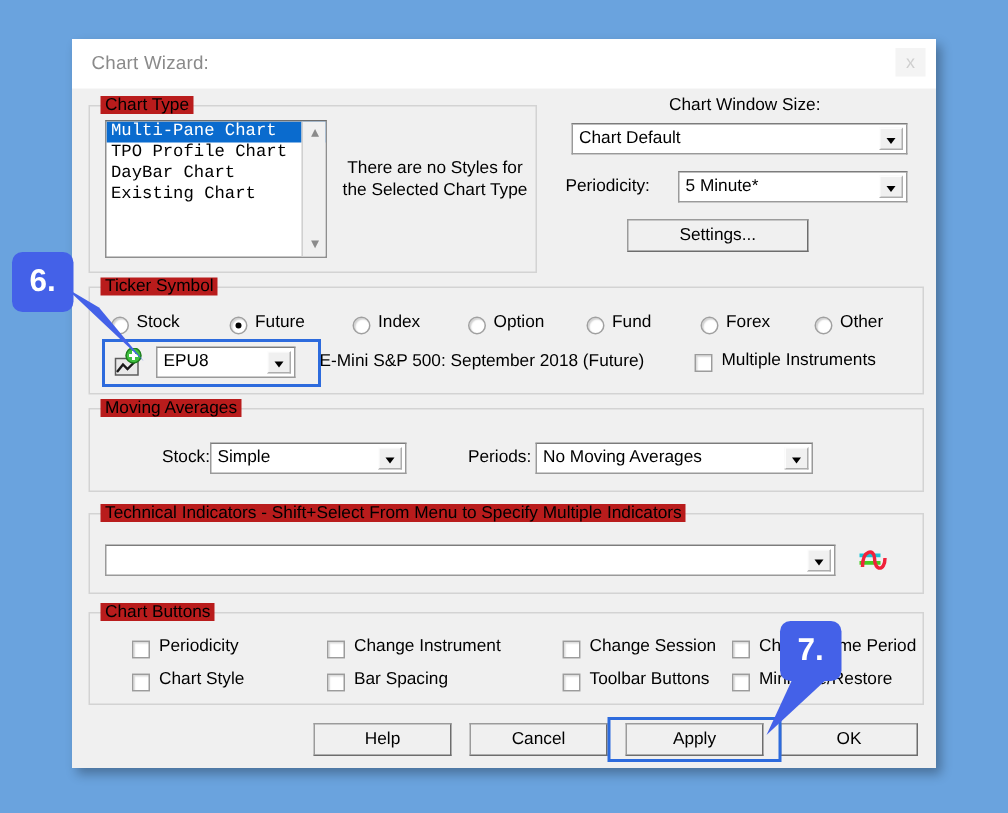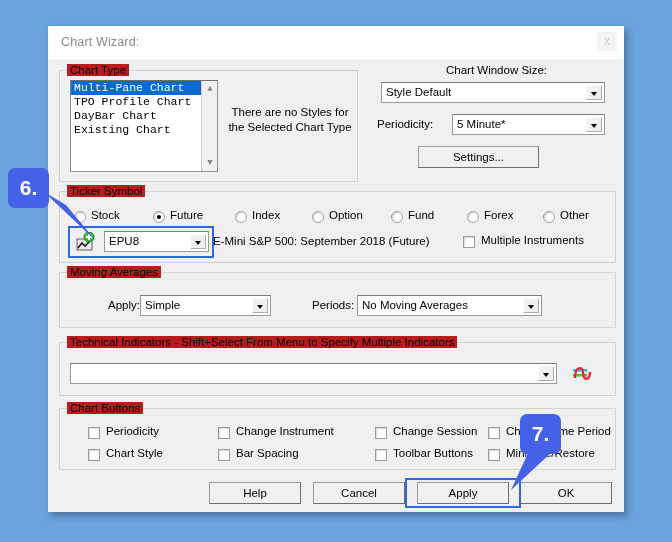--- a/index.html
+++ b/index.html
@@ -217,21 +217,21 @@
     <div class="static-note" style="left:168px; top:34px; width:124px;">
       <div>There are no Styles for</div>
       <div>the Selected Chart Type</div>
     </div>
   </div>
 
   <div style="position:absolute; left:322px; top:38px; width:246px; height:118px;">
     <div class="lbl" style="left:62px; top:0;margin-left:14px;">Chart Window Size:</div>
 
     <div class="combo" style="left:11px; top:18px; width:224px;">
-      <span class="val">Style Default</span>
+      <span class="val">Chart Default</span>
       <span class="arrow"></span>
     </div>
 
     <div class="lbl" style="left:7px; top:54px;">Periodicity:</div>
     <div class="combo" style="left:82px; top:50px; width:153px;">
       <span class="val">5 Minute*</span>
       <span class="arrow"></span>
     </div>
 
     <div class="btn" style="left:48px; top:82px; width:121px;">Settings...</div>
@@ -272,39 +272,39 @@
     <span style="position:absolute; left:15px; top:40px; width:22px; height:20px;">
       <svg width="22" height="20" viewBox="0 0 22 20">
         <rect x="2" y="7" width="15" height="11" fill="#e9e9e9" stroke="#5d5d5d" stroke-width="1"></rect>
         <polyline points="3,16 7,11 10,14 16,8" fill="none" stroke="#1a1a1a" stroke-width="1.6"></polyline>
         <circle cx="14" cy="5" r="5" fill="#3fbf3f" stroke="#1d7f1d" stroke-width="1"></circle>
         <rect x="13" y="2" width="2" height="6" fill="#fff"></rect>
         <rect x="11" y="4" width="6" height="2" fill="#fff"></rect>
       </svg>
     </span>
 
-    <div class="combo" style="left:44px; top:39px; width:105px;">
+    <div class="combo" style="left:44px; top:39px; width:93px;">
       <span class="val">EPU8</span>
       <span class="arrow"></span>
     </div>
 
     <div class="lbl" style="left:153px; top:43px;">E-Mini S&amp;P 500: September 2018 (Future)</div>
 
     <div class="check" style="left:403px; top:42px;">
       <span class="box"></span>
       <span class="cl">Multiple Instruments</span>
     </div>
 
     <div class="ring" style="left:8px; top:34px; width:146px; height:32px;"></div>
   </div>
 
   <div class="group" style="left:11px; top:246px; width:557px; height:56px;">
     <span class="group-title">Moving Averages</span>
 
-    <div class="lbl" style="left:48px; top:26px;">Apply:</div>
+    <div class="lbl" style="left:48px; top:26px;">Stock:</div>
     <div class="combo" style="left:80px; top:22px; width:131px;">
       <span class="val">Simple</span>
       <span class="arrow"></span>
     </div>
 
     <div class="lbl" style="left:252px; top:26px;">Periods:</div>
     <div class="combo" style="left:297px; top:22px; width:185px;">
       <span class="val">No Moving Averages</span>
       <span class="arrow"></span>
     </div>

